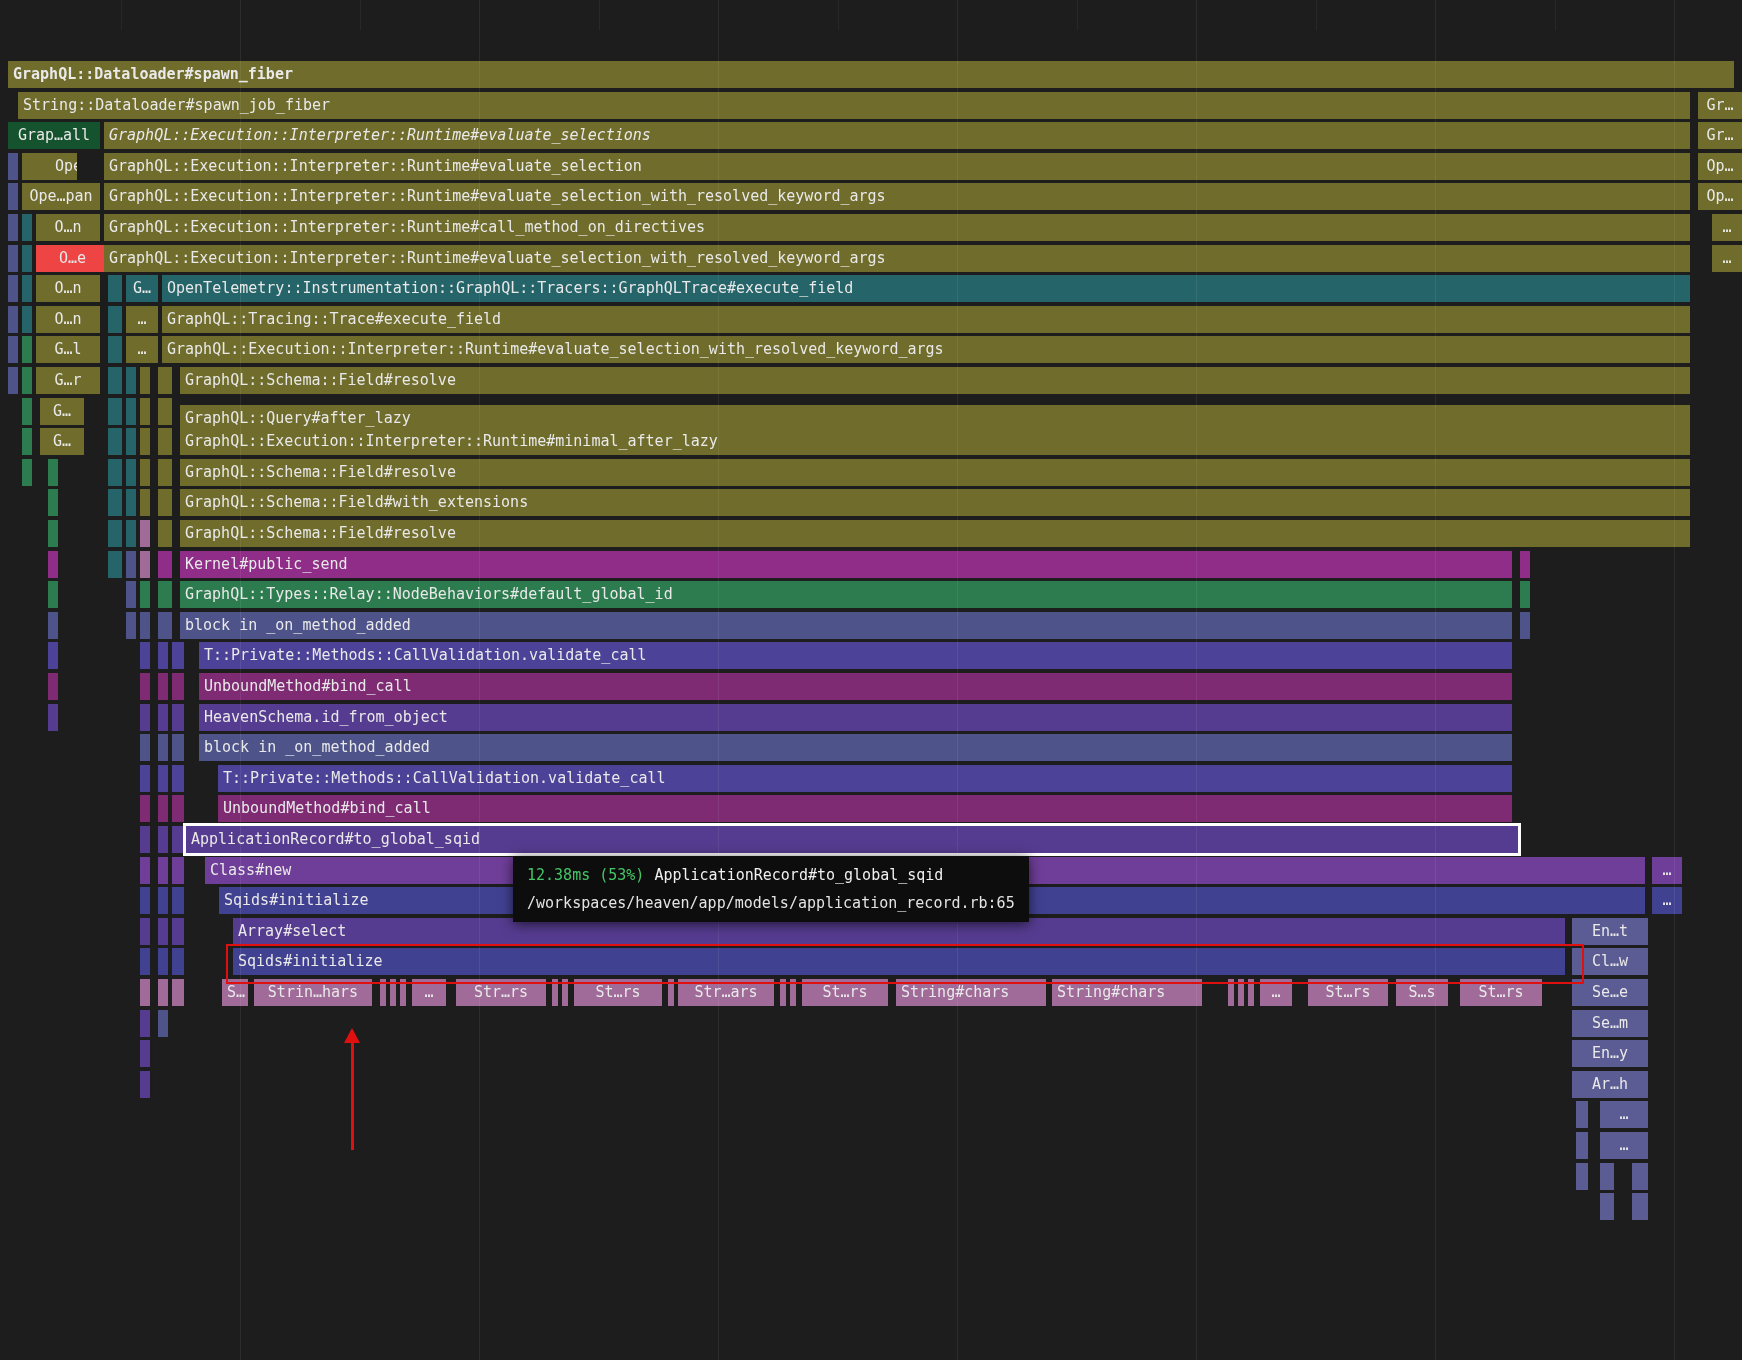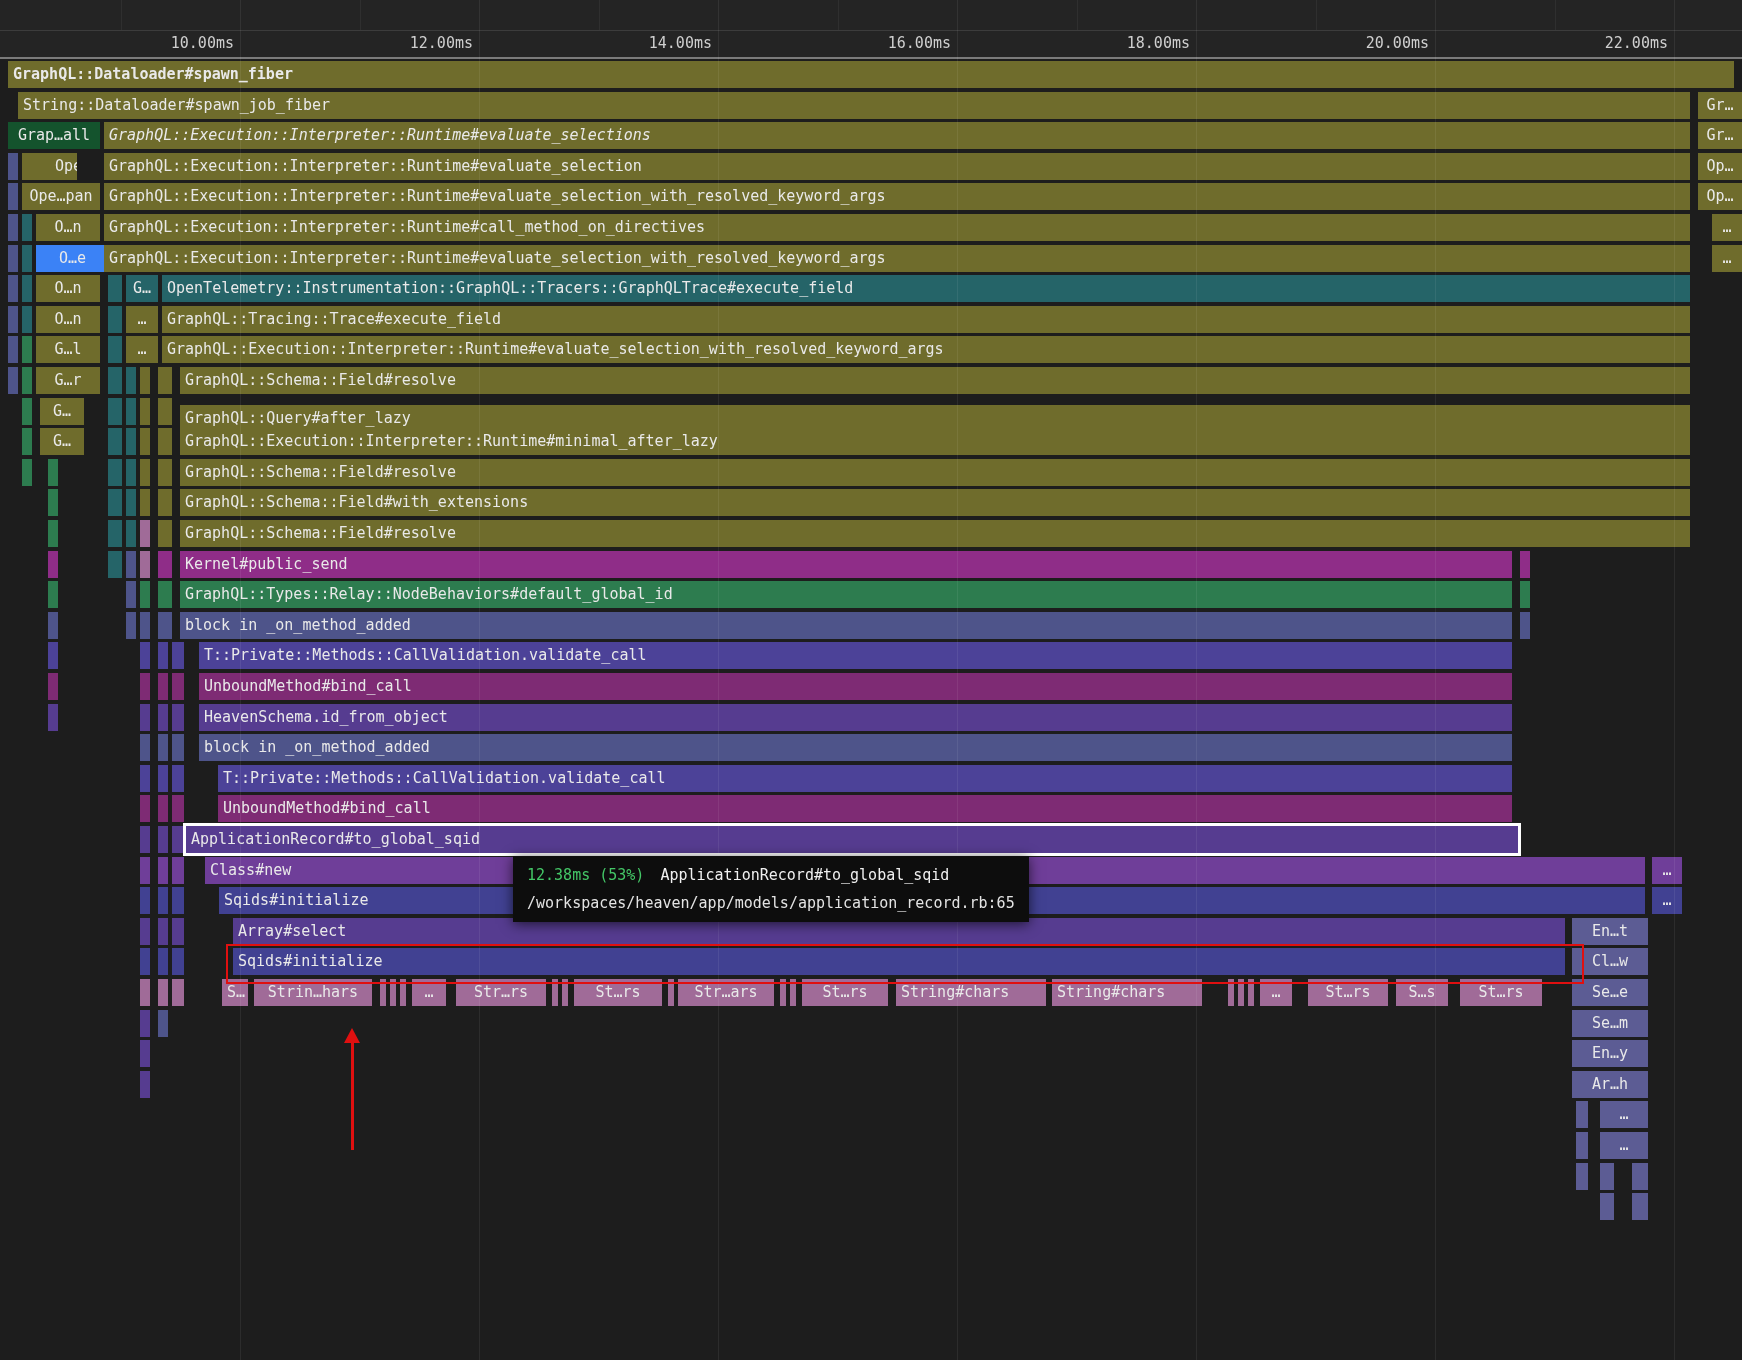--- a/index.html
+++ b/index.html
@@ -16,44 +16,32 @@
     position:absolute;box-sizing:border-box;font-size:15px;color:#e9e9e9;
     overflow:hidden;white-space:nowrap;z-index:1;
   }
   .frame span{display:block;padding:0 5px;overflow:hidden;}
   .frame.center{text-align:center;}
   .frame.selected{outline:3px solid #ffffff;z-index:3;}
   .tooltip{
     position:absolute;padding:10px 14px;font-size:15px;z-index:7;
     box-shadow:0 2px 12px rgba(0,0,0,0.65);white-space:nowrap;
   }
-  .tt-line1{display:flex;gap:16px;margin-bottom:10px;}
+  .tt-line1{display:flex;gap:10px;margin-bottom:10px;}
   .tt-frame{color:#f0f0f0;}
   .tt-line2{color:#e4e4e4;}
   .red-box{position:absolute;border:2px solid #e01010;z-index:6;background:transparent;}
   .red-arrow{position:absolute;z-index:6;display:flex;flex-direction:column;align-items:center;width:16px;margin-left:-8px;}
   .arrow-head{width:0;height:0;border-left:8px solid transparent;border-right:8px solid transparent;border-bottom:15px solid #e01010;}
   .arrow-shaft{width:3px;background:#e01010;}
 </style>
 </head>
 <body>
 
 <div class="stage" id="stage" style="background: rgb(29, 29, 29);">
-  <div class="ruler">
-    <div class="ruler-divider"></div>
-    <div id="ruler-labels">
-        <div class="tick-label" style="left: 240px;">10.00ms</div>
-        <div class="tick-label" style="left: 479px;">12.00ms</div>
-        <div class="tick-label" style="left: 718px;">14.00ms</div>
-        <div class="tick-label" style="left: 957px;">16.00ms</div>
-        <div class="tick-label" style="left: 1196px;">18.00ms</div>
-        <div class="tick-label" style="left: 1435px;">20.00ms</div>
-        <div class="tick-label" style="left: 1674px;">22.00ms</div>
-      </div>
-  </div>
 
   <div id="rows-layer">
       <div class="frame" style="left: 8px; top: 61px; width: 1726px; height: 27px; line-height: 27px; background: rgb(111, 108, 44); font-weight: bold;">
         <span>GraphQL::Dataloader#spawn_fiber</span>
       </div>
       <div class="frame" style="left: 18px; top: 91.6px; width: 1672px; height: 27px; line-height: 27px; background: rgb(111, 108, 44);">
         <span>String::Dataloader#spawn_job_fiber</span>
       </div>
       <div class="frame center" style="left: 1698px; top: 91.6px; width: 44px; height: 27px; line-height: 27px; background: rgb(111, 108, 44);">
         <span>Gr…</span>
@@ -93,21 +81,21 @@
         <span>O…n</span>
       </div>
       <div class="frame" style="left: 104px; top: 214px; width: 1586px; height: 27px; line-height: 27px; background: rgb(111, 108, 44);">
         <span>GraphQL::Execution::Interpreter::Runtime#call_method_on_directives</span>
       </div>
       <div class="frame center" style="left: 1712px; top: 214px; width: 30px; height: 27px; line-height: 27px; background: rgb(111, 108, 44);">
         <span>…</span>
       </div>
       <div class="frame center" style="left: 8px; top: 244.6px; width: 10px; height: 27px; line-height: 27px; background: rgb(78, 84, 138);"></div>
       <div class="frame center" style="left: 22px; top: 244.6px; width: 10px; height: 27px; line-height: 27px; background: rgb(37, 100, 104);"></div>
-      <div class="frame center" style="left: 36px; top: 244.6px; width: 73px; height: 27px; line-height: 27px; background: #3b82f6;">
+      <div class="frame center" style="left: 36px; top: 244.6px; width: 73px; height: 27px; line-height: 27px; background: #ef4444;">
         <span>O…e</span>
       </div>
       <div class="frame" style="left: 104px; top: 244.6px; width: 1586px; height: 27px; line-height: 27px; background: rgb(111, 108, 44);">
         <span>GraphQL::Execution::Interpreter::Runtime#evaluate_selection_with_resolved_keyword_args</span>
       </div>
       <div class="frame center" style="left: 1712px; top: 244.6px; width: 30px; height: 27px; line-height: 27px; background: rgb(111, 108, 44);">
         <span>…</span>
       </div>
       <div class="frame center" style="left: 8px; top: 275.2px; width: 10px; height: 27px; line-height: 27px; background: rgb(78, 84, 138);"></div>
       <div class="frame center" style="left: 22px; top: 275.2px; width: 10px; height: 27px; line-height: 27px; background: rgb(37, 100, 104);"></div>

